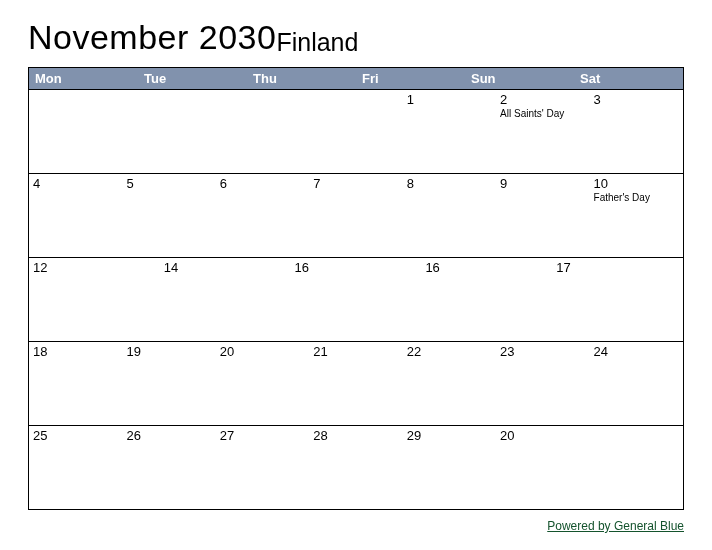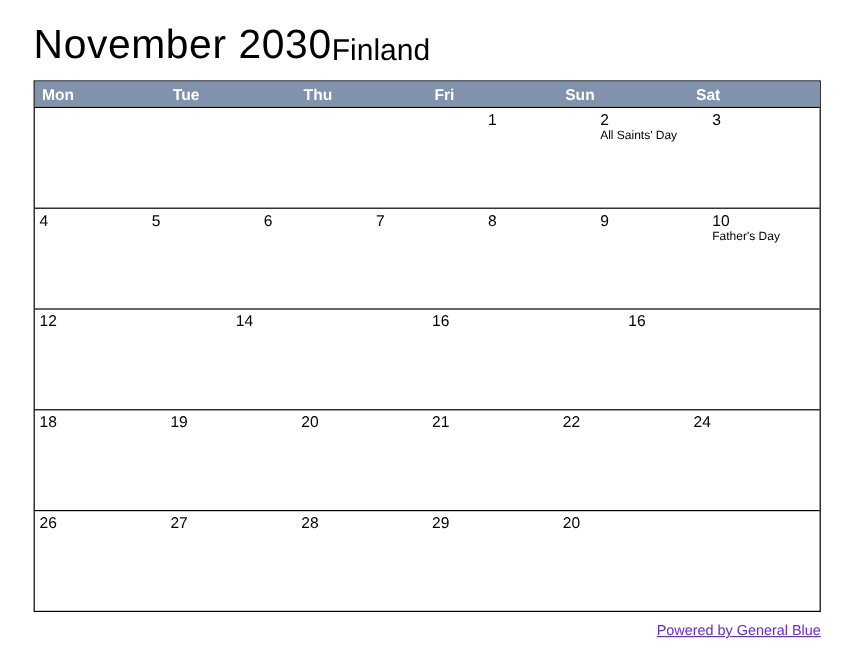--- a/index.html
+++ b/index.html
@@ -57,21 +57,21 @@
     font-size: 10px;
     line-height: 1.2;
     margin-top: 1px;
   }
   .footer {
     text-align: right;
     margin-top: 6px;
   }
   .footer a {
     font-size: 12px;
-    color: #6d28d9;
+    color: #14532d;
     text-decoration: underline;
   }
 </style>
 </head>
 <body>
 
 <div class="header">
   <div class="title">November 2030</div>
   <div class="country">Finland</div>
 </div>
@@ -158,20 +158,24 @@
         <div class="event"></div>
       </div>
     <div class="cell">
         <div class="daynum">16</div>
         <div class="event"></div>
       </div>
     <div class="cell">
         <div class="daynum">16</div>
         <div class="event"></div>
       </div>
+    <div class="cell">
+        <div class="daynum">17</div>
+        <div class="event"></div>
+      </div>
   </div>
 
   <div class="week-row">
     <div class="cell">
         <div class="daynum">18</div>
         <div class="event"></div>
       </div>
     <div class="cell">
         <div class="daynum">19</div>
         <div class="event"></div>
@@ -182,26 +186,34 @@
       </div>
     <div class="cell">
         <div class="daynum">21</div>
         <div class="event"></div>
       </div>
     <div class="cell">
         <div class="daynum">22</div>
         <div class="event"></div>
       </div>
     <div class="cell">
+        <div class="daynum">23</div>
+        <div class="event"></div>
+      </div>
+    <div class="cell">
         <div class="daynum">24</div>
         <div class="event"></div>
       </div>
   </div>
 
   <div class="week-row">
+    <div class="cell">
+        <div class="daynum">25</div>
+        <div class="event"></div>
+      </div>
     <div class="cell">
         <div class="daynum">26</div>
         <div class="event"></div>
       </div>
     <div class="cell">
         <div class="daynum">27</div>
         <div class="event"></div>
       </div>
     <div class="cell">
         <div class="daynum">28</div>

